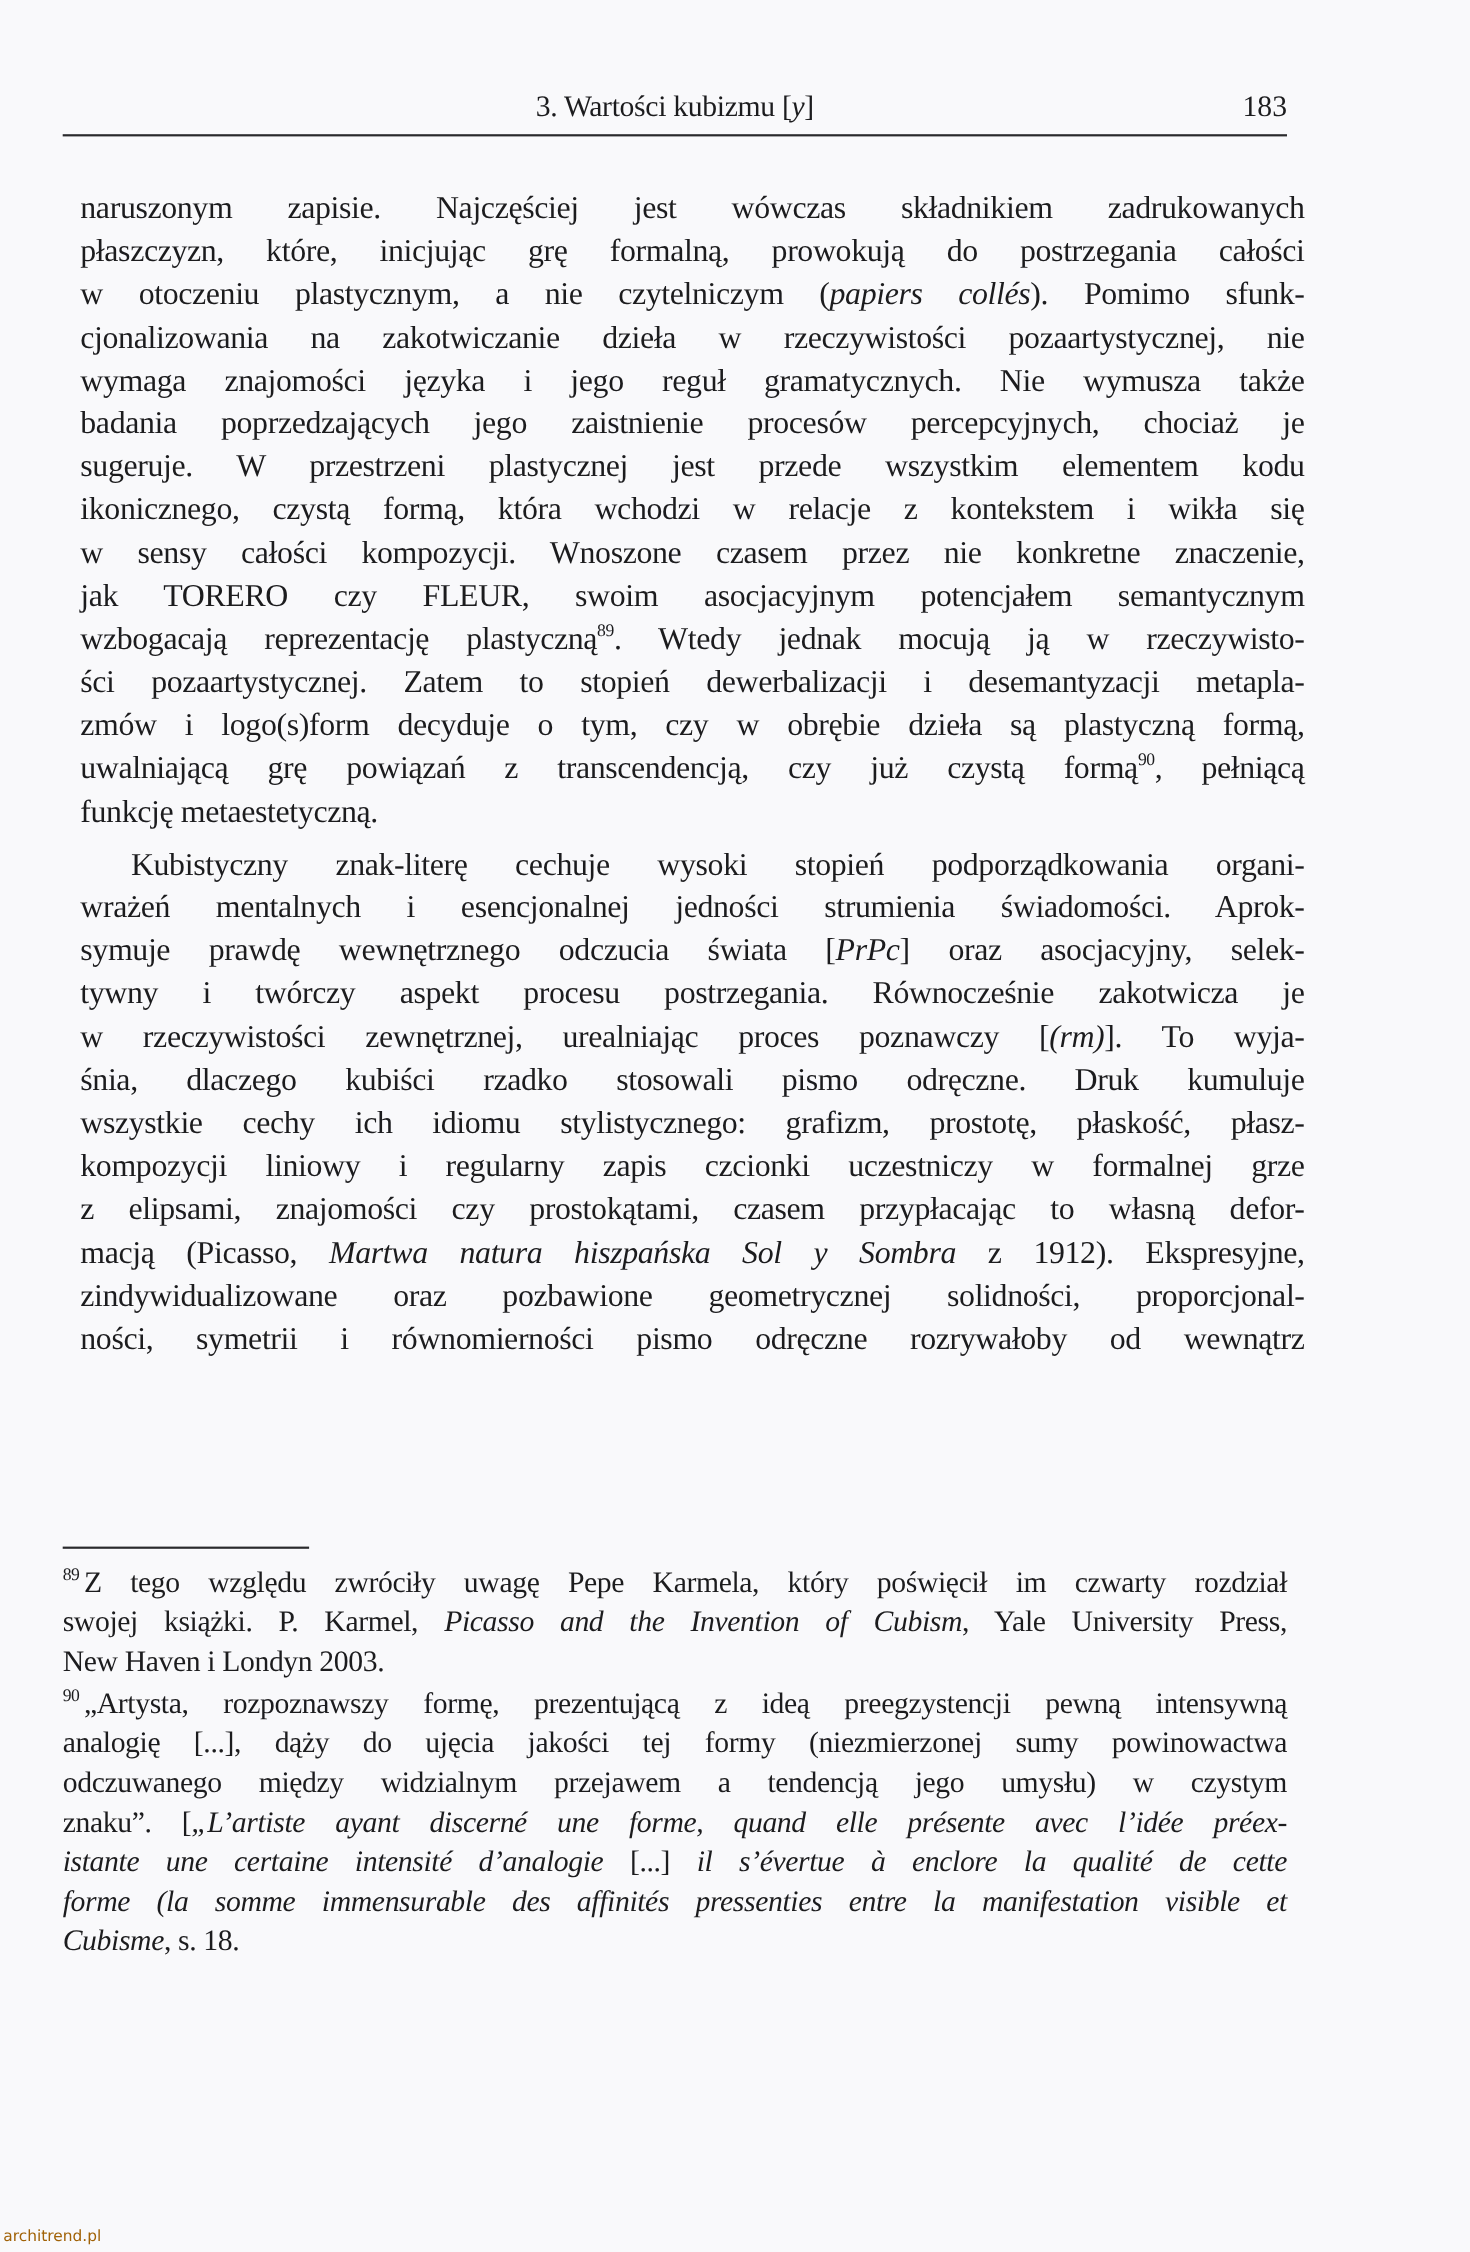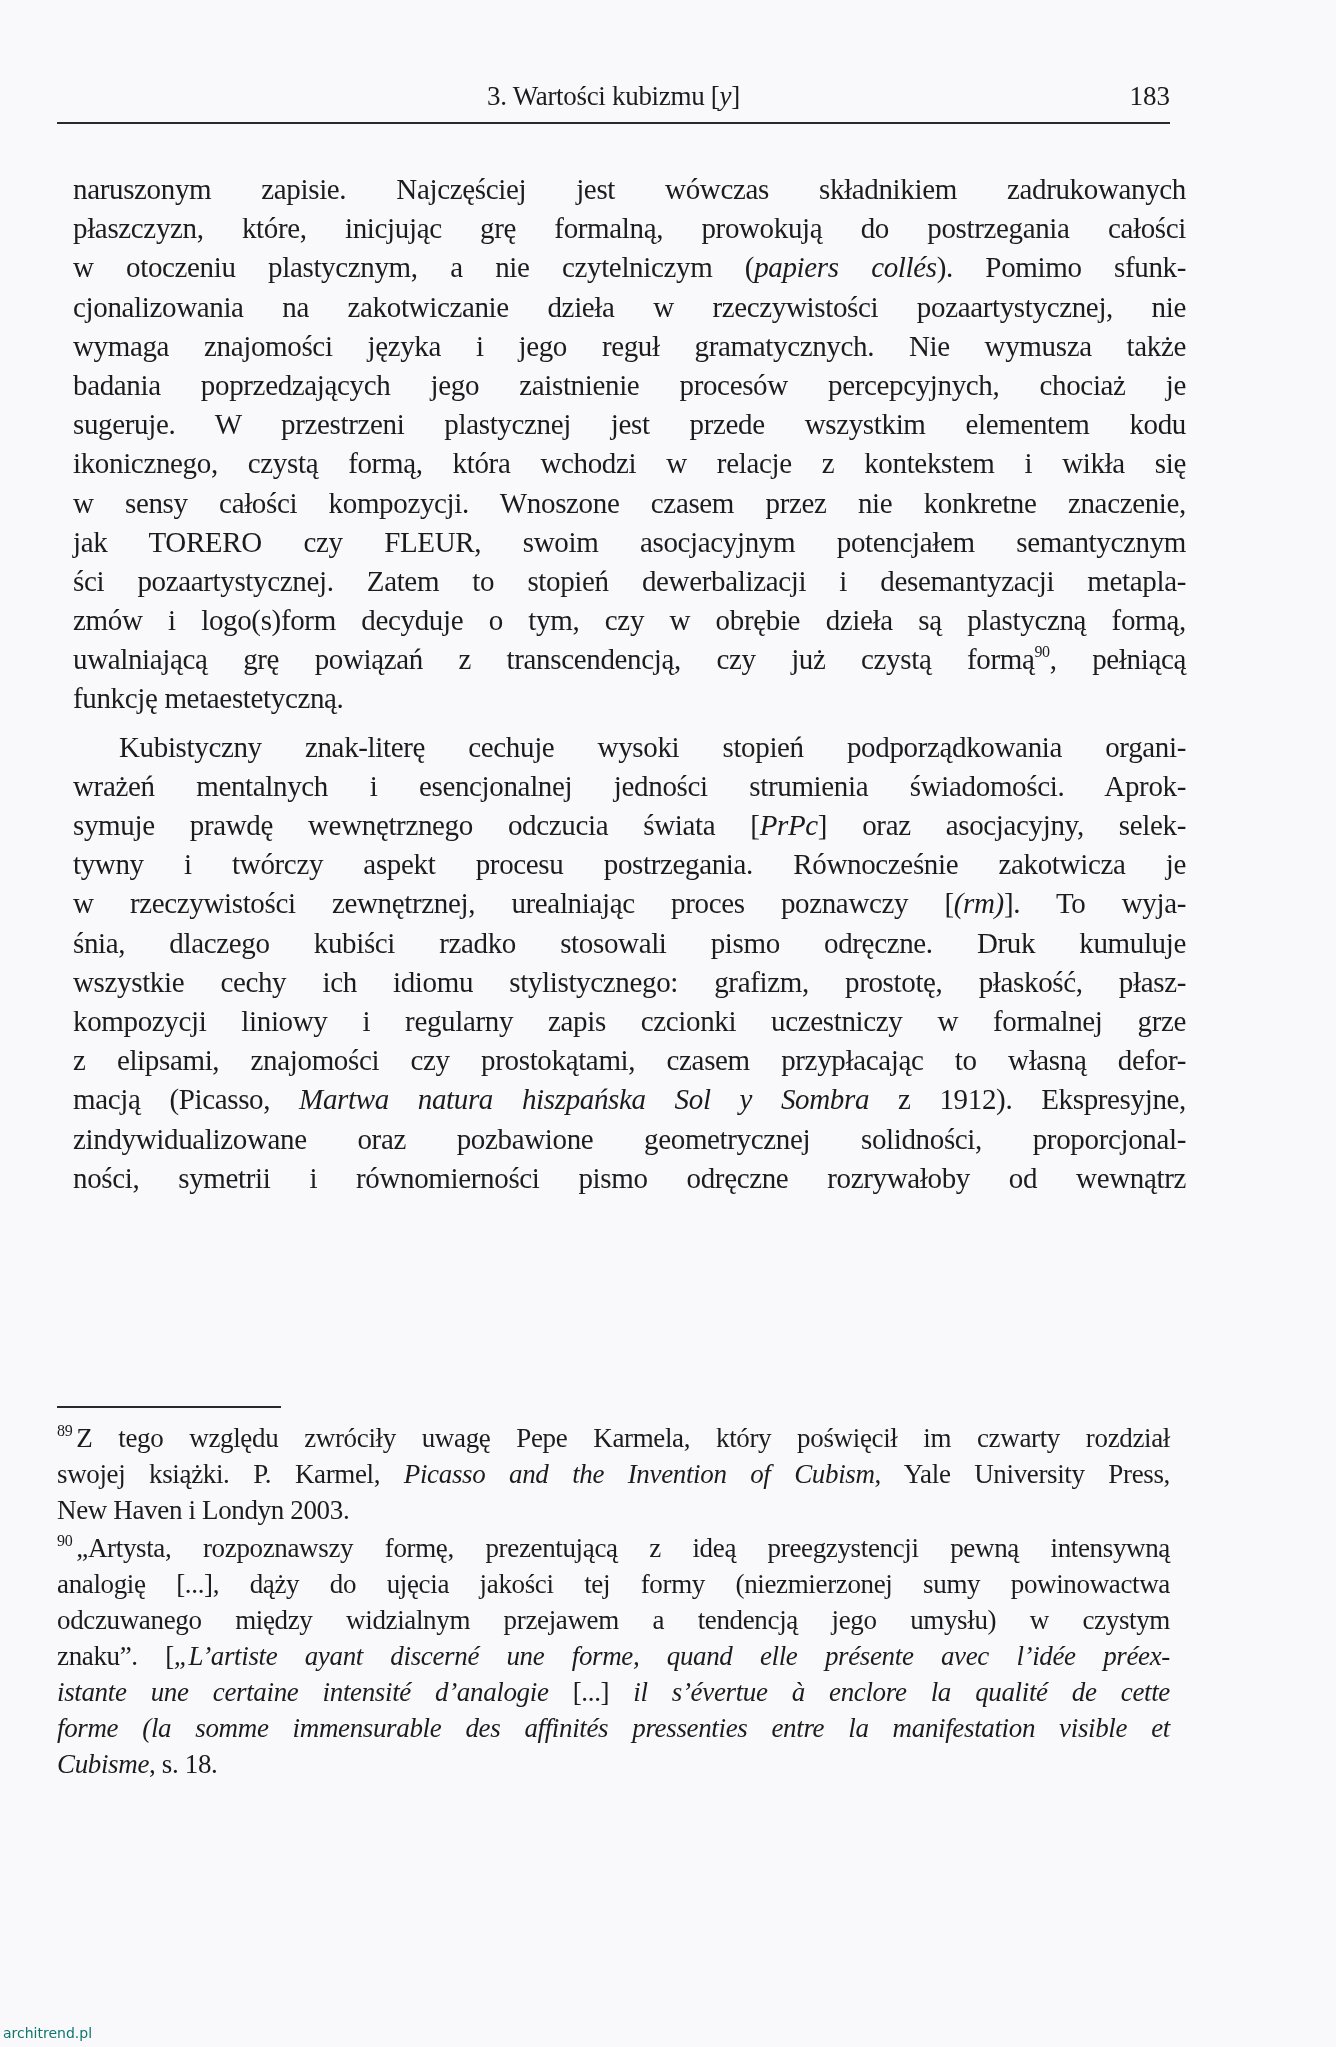--- a/index.html
+++ b/index.html
@@ -114,21 +114,21 @@
       font-size: 16px;
       vertical-align: 11px;
       margin-right: 4px;
     }
     .watermark {
       position: absolute;
       left: 3px;
       bottom: 6px;
       font-family: "DejaVu Sans", sans-serif;
       font-size: 14px;
-      color: #0f766e;
+      color: #a16207;
     }
   </style>
 </head>
 <body>
 
 <div class="page">
 
   <div class="running-head">
     <span class="title"><span>3. Wartości kubizmu [</span><em>y</em><span>]</span></span>
     <span class="pageno">183</span>
@@ -140,20 +140,21 @@
         <span class="line"><span>naruszonym zapisie. Najczęściej jest wówczas składnikiem zadrukowanych</span></span>
         <span class="line"><span>płaszczyzn, które, inicjując grę formalną, prowokują do postrzegania całości</span></span>
         <span class="line"><span>w otoczeniu plastycznym, a nie czytelniczym (</span><em>papiers collés</em><span>). Pomimo sfunk-</span></span>
         <span class="line"><span>cjonalizowania na zakotwiczanie dzieła w rzeczywistości pozaartystycznej, nie</span></span>
         <span class="line"><span>wymaga znajomości języka i jego reguł gramatycznych. Nie wymusza także</span></span>
         <span class="line"><span>badania poprzedzających jego zaistnienie procesów percepcyjnych, chociaż je</span></span>
         <span class="line"><span>sugeruje. W przestrzeni plastycznej jest przede wszystkim elementem kodu</span></span>
         <span class="line"><span>ikonicznego, czystą formą, która wchodzi w relacje z kontekstem i wikła się</span></span>
         <span class="line"><span>w sensy całości kompozycji. Wnoszone czasem przez nie konkretne znaczenie,</span></span>
         <span class="line"><span>jak TORERO czy FLEUR, swoim asocjacyjnym potencjałem semantycznym</span></span>
+        <span class="line"><span>wzbogacają reprezentację plastyczną</span><sup>89</sup><span>. Wtedy jednak mocują ją w rzeczywisto-</span></span>
         <span class="line"><span>ści pozaartystycznej. Zatem to stopień dewerbalizacji i desemantyzacji metapla-</span></span>
         <span class="line"><span>zmów i logo(s)form decyduje o tym, czy w obrębie dzieła są plastyczną formą,</span></span>
         <span class="line"><span>uwalniającą grę powiązań z transcendencją, czy już czystą formą</span><sup>90</sup><span>, pełniącą</span></span>
         <span class="line last"><span>funkcję metaestetyczną.</span></span>
       </div>
     <div id="para2" style="margin-top:9px">
         <span class="line indent"><span>Kubistyczny znak-literę cechuje wysoki stopień podporządkowania organi-</span></span>
         <span class="line"><span>wrażeń mentalnych i esencjonalnej jedności strumienia świadomości. Aprok-</span></span>
         <span class="line"><span>symuje prawdę wewnętrznego odczucia świata [</span><em>PrPc</em><span>] oraz asocjacyjny, selek-</span></span>
         <span class="line"><span>tywny i twórczy aspekt procesu postrzegania. Równocześnie zakotwicza je</span></span>

